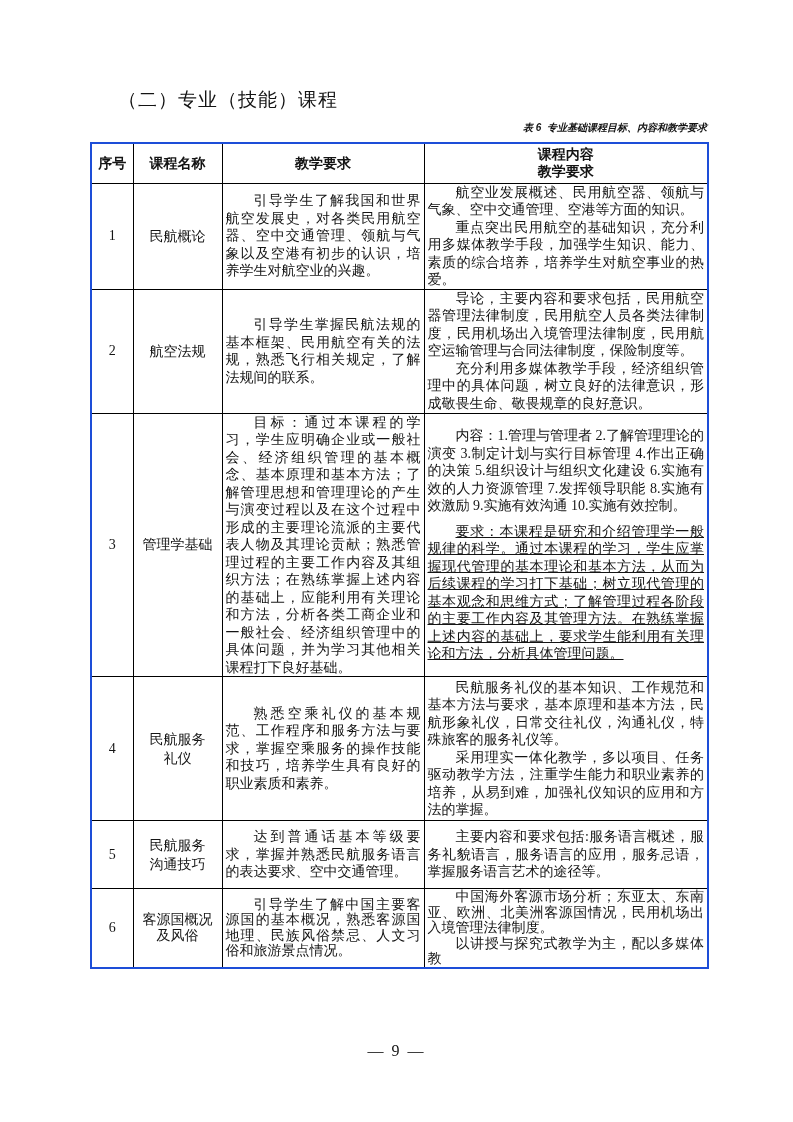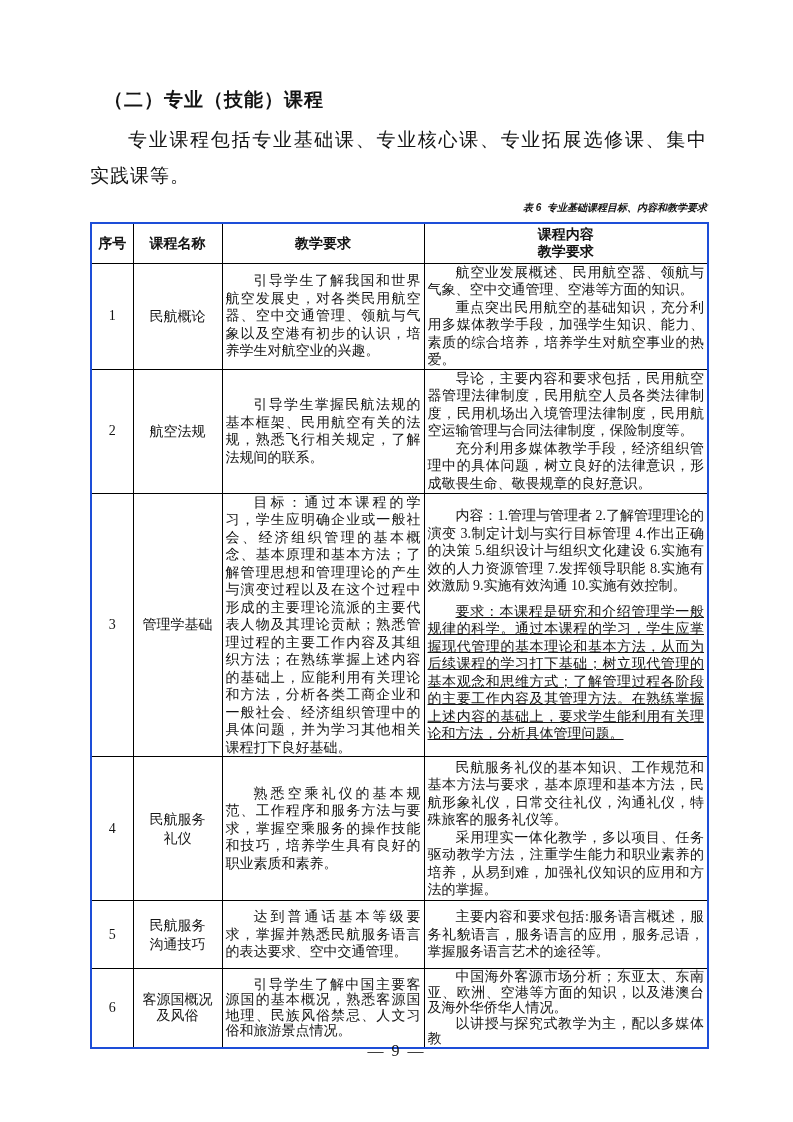--- a/index.html
+++ b/index.html
@@ -6,22 +6,22 @@
   body{
     width:793px;height:1122px;
     font-family:"Liberation Serif","DejaVu Serif",serif;
     color:#141414;
     overflow:hidden;
   }
   .page{position:relative;width:793px;height:1122px;background:#ffffff;overflow:hidden;}
   .content{padding:86px 86px 0 90px;}
   .heading{
     font-family:"Liberation Sans","DejaVu Sans",sans-serif;
-    font-size:19px;font-weight:bold;line-height:28px;
-    margin:0 0 0 14px;letter-spacing:1px;
+    font-size:19px;font-weight:normal;line-height:28px;
+    margin:0 0 0 28px;letter-spacing:1px;
   }
   .intro{
     font-size:19px;line-height:36px;margin:8px 0 0 0;
     text-indent:2em;text-align:justify;letter-spacing:1px;
   }
   .caption{
     font-family:"Liberation Sans","DejaVu Sans",sans-serif;
     font-size:10px;font-weight:bold;line-height:20px;
     text-align:right;margin:4px 0;white-space:pre;font-style:italic;
   }
@@ -59,21 +59,20 @@
   }
 </style>
 </head>
 <body>
 
 <div class="page">
   <div class="content">
 
     <h2 class="heading">（二）专业（技能）课程</h2>
 
-    <p class="intro">专业课程包括专业基础课、专业核心课、专业拓展选修课、集中实践课等。</p>
 
     <div class="caption">表 6  专业基础课程目标、内容和教学要求</div>
 
     <table class="course">
       <colgroup>
         <col style="width:42px">
           <col style="width:89px">
           <col style="width:202px">
           <col style="width:284px">
       </colgroup>
@@ -144,21 +143,21 @@
           </td>
         </tr>
         <tr class="r6">
           <td class="c-no">6</td>
           <td class="c-name">客源国概况
 及风俗</td>
           <td class="c-obj">
             <p>引导学生了解中国主要客源国的基本概况，熟悉客源国地理、民族风俗禁忌、人文习俗和旅游景点情况。</p>
           </td>
           <td class="c-cont">
-            <p>中国海外客源市场分析；东亚太、东南亚、欧洲、空港等方面的知识，以及港澳台及海外华侨华人情况。</p>
+            <p>中国海外客源市场分析；东亚太、东南亚、欧洲、北美洲客源国情况，民用机场出入境管理法律制度。</p>
             <p>以讲授与探究式教学为主，配以多媒体教</p>
           </td>
         </tr>
       </tbody>
     </table>
   </div>
 
   <div class="pageno">— 9 —</div>
 </div>
 

